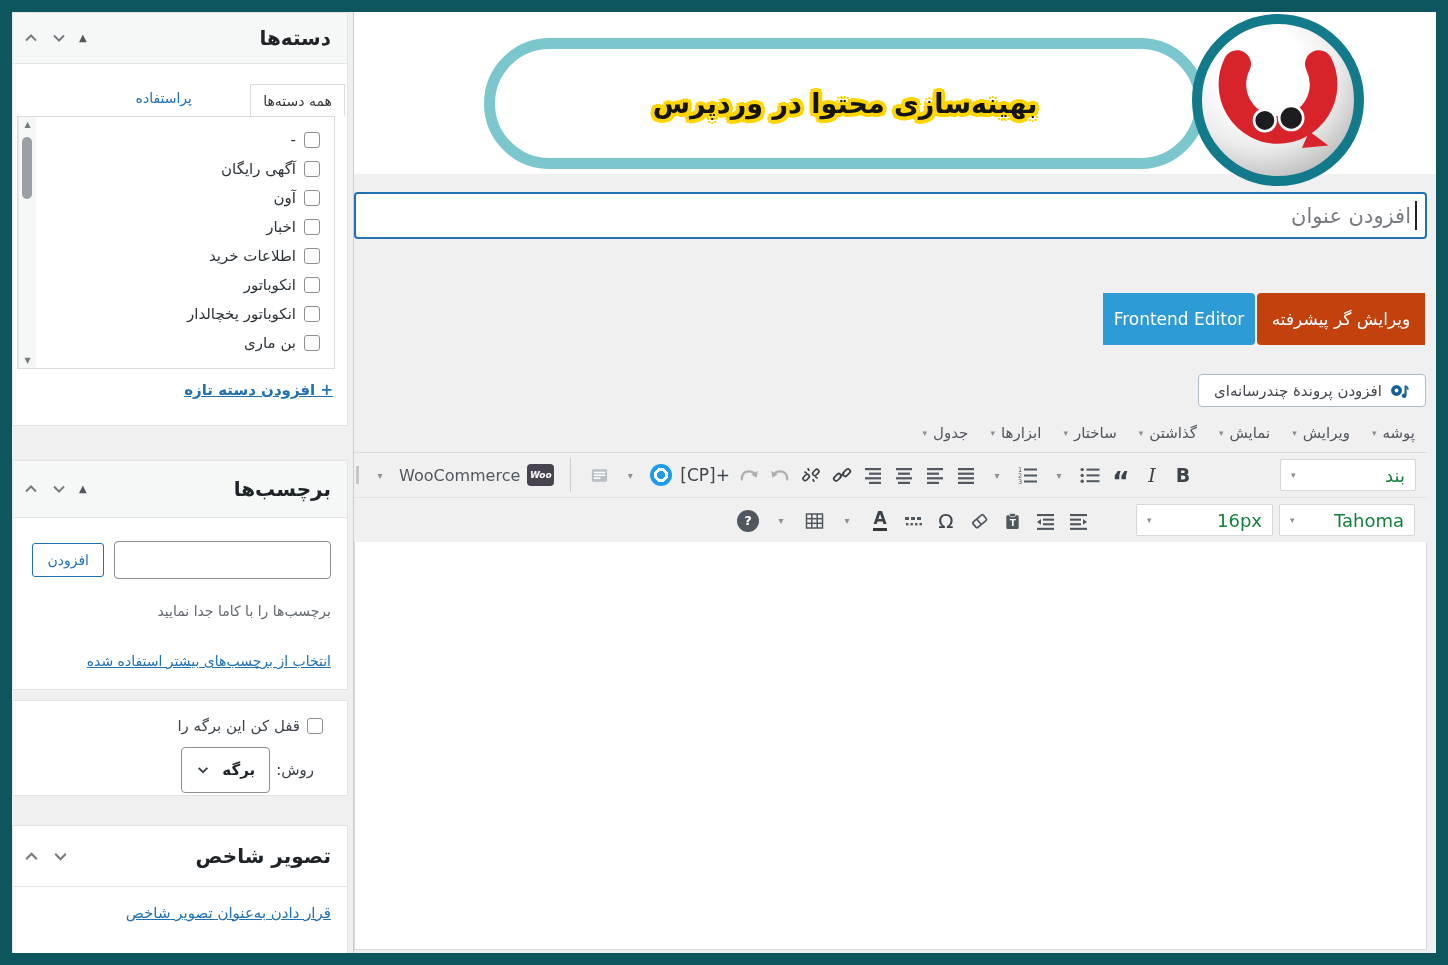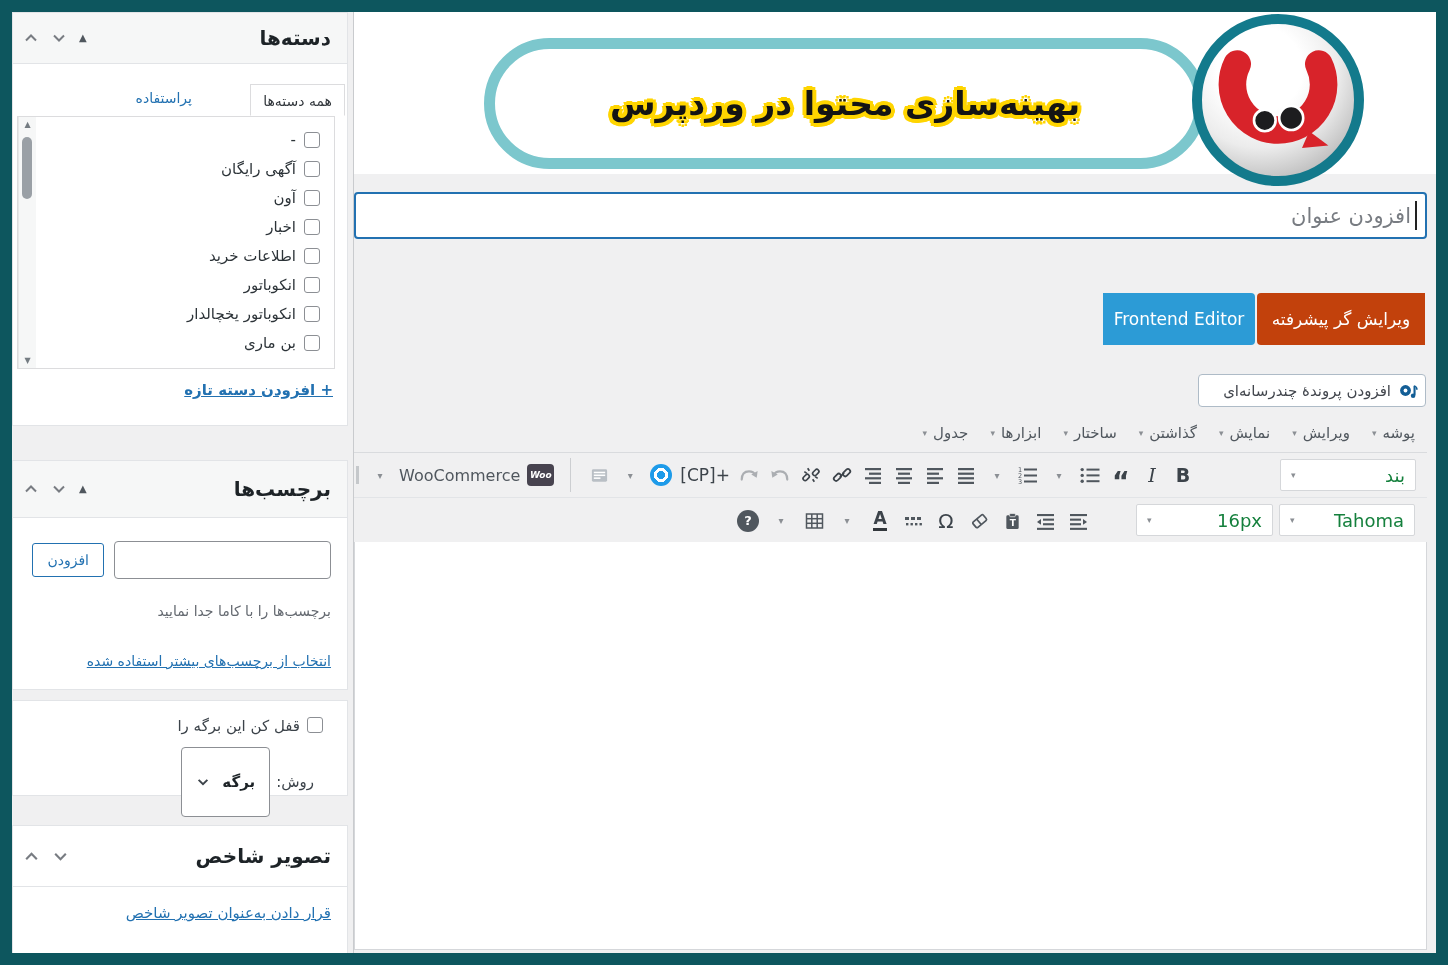--- a/index.html
+++ b/index.html
@@ -32,45 +32,45 @@
   
   .p-tags{top:448px;height:230px;}
   .panel-header.h56{height:56px;}
   .tag-form{position:absolute;top:80px;right:16px;left:20px;display:flex;gap:10px;align-items:center;}
   .tag-input{flex:1;height:38px;border:1px solid #8c8f94;border-radius:4px;box-sizing:border-box;font-size:15px;padding:0 8px;direction:rtl;}
   .tag-add{height:34px;padding:8px 14px;background:#fff;border:1px solid #2271b1;border-radius:3px;color:#2271b1;font-size:14px;cursor:pointer;}
   .tag-help{position:absolute;top:142px;right:16px;font-size:14px;color:#646970;}
   .tag-link{position:absolute;top:192px;right:16px;font-size:14px;color:#2271b1;text-decoration:underline;}
   
   .p-lock{top:688px;height:96px;}
-  .lock-row1{position:absolute;top:16px;right:24px;display:flex;align-items:flex-start;gap:7px;}
+  .lock-row1{position:absolute;top:16px;right:24px;display:flex;align-items:center;gap:7px;}
   .lock-row1 .lbl{font-size:15px;color:#3c434a;}
   .lock-row2{position:absolute;top:46px;right:33px;display:flex;align-items:center;gap:6px;}
   .lock-row2 .lbl{font-size:15px;color:#3c434a;}
-  .lock-select{display:flex;align-items:center;gap:12px;height:36px;padding:16px 14px;background:#fff;border:1px solid #8c8f94;border-radius:4px;}
+  .lock-select{display:flex;align-items:center;gap:12px;height:36px;padding:4px 14px;background:#fff;border:1px solid #8c8f94;border-radius:4px;}
   .lock-select .val{font-size:15px;font-weight:bold;color:#1d2327;}
   
   .p-feat{top:813px;height:148px;}
   .panel-header.h60{height:60px;background:#fff;}
   .feat-link{position:absolute;top:78px;right:16px;font-size:15px;color:#2271b1;text-decoration:underline;}
   
   .main{position:absolute;left:341px;top:0;width:1083px;height:941px;background:#f0f0f1;border-left:1px solid #c9cbce;box-sizing:border-box;}
   .topband{position:absolute;left:0;top:0;right:0;height:162px;background:#fff;}
   .banner{position:absolute;left:130px;top:26px;width:722px;height:131px;border:11px solid #7cc7cd;border-radius:70px;background:#fff;box-sizing:border-box;display:flex;align-items:center;justify-content:center;z-index:1;}
-  .banner-text{font-size:33px;font-weight:800;color:#141414;letter-spacing:0;
+  .banner-text{font-size:27px;font-weight:800;color:#141414;letter-spacing:0;
     text-shadow:-3px -3px 0 #ffd500,3px -3px 0 #ffd500,-3px 3px 0 #ffd500,3px 3px 0 #ffd500,0 -4px 0 #ffd500,0 4px 0 #ffd500,-4px 0 0 #ffd500,4px 0 0 #ffd500;}
   .logo{position:absolute;left:838px;top:2px;width:172px;height:172px;border-radius:50%;border:10px solid #137a8c;background:radial-gradient(circle at 38% 30%,#ffffff 30%,#ececec 55%,#9a9a9a 100%);box-sizing:border-box;z-index:2;display:flex;align-items:center;justify-content:center;}
   .title-wrap{position:absolute;left:0;right:9px;top:180px;height:47px;border:2px solid #2271b1;border-radius:4px;background:#fff;box-sizing:border-box;}
   .title-input{width:100%;height:100%;border:none;outline:none;font-size:21px;color:#32373c;padding:0 14px;box-sizing:border-box;direction:rtl;background:transparent;font-family:inherit;}
   .title-input::placeholder{color:#787c82;opacity:1;}
   .title-caret{position:absolute;right:8px;top:7px;width:2px;height:29px;background:#222;}
   .btn-row{position:absolute;top:281px;right:11px;height:52px;display:flex;gap:2px;}
   .btn-adv{width:168px;background:#c2410c;color:#fff;border:none;border-radius:4px 0 0 4px;font-size:17px;cursor:pointer;font-family:inherit;}
   .btn-fe{width:152px;background:#2c9bd6;color:#fff;border:none;border-radius:0 4px 4px 0;font-size:17px;cursor:pointer;font-family:inherit;}
-  .btn-media{position:absolute;top:362px;right:10px;height:33px;width:228px;background:#fff;border:1px solid #aebbc7;border-radius:4px;display:flex;align-items:center;gap:7px;font-size:15px;color:#42464d;cursor:pointer;font-family:inherit;}
+  .btn-media{position:absolute;top:362px;right:10px;height:33px;width:228px;background:#fff;border:1px solid #aebbc7;border-radius:4px;display:flex;align-items:center;justify-content:center;gap:7px;font-size:15px;color:#42464d;cursor:pointer;font-family:inherit;}
   .menubar{position:absolute;top:406px;right:21px;height:30px;display:flex;gap:22px;align-items:center;}
   .menu-item{display:flex;align-items:center;gap:6px;font-size:15px;color:#50575e;cursor:pointer;}
   .menu-item .caret{font-size:9px;color:#8b8f94;}
   .toolbar{position:absolute;top:440px;left:0;right:9px;height:91px;border-top:1px solid #d9dbde;border-bottom:1px solid #d9dbde;box-sizing:border-box;direction:ltr;}
   .tb-row1{position:absolute;top:0;left:0;right:0;height:45px;border-bottom:1px solid #e2e4e7;box-sizing:border-box;display:flex;align-items:center;gap:7px;padding-left:2px;}
   .tb-row2{position:absolute;top:45px;left:382px;height:45px;display:flex;align-items:center;gap:9px;}
   .tb-btn{display:flex;align-items:center;justify-content:center;min-width:24px;height:34px;color:#50575e;cursor:pointer;}
   .caret{font-size:10px;color:#8b8f94;}
   .sliver{width:3px;height:18px;background:#c5c8cb;margin-right:2px;}
   .woo-label{font-size:16px;color:#50575e;}

